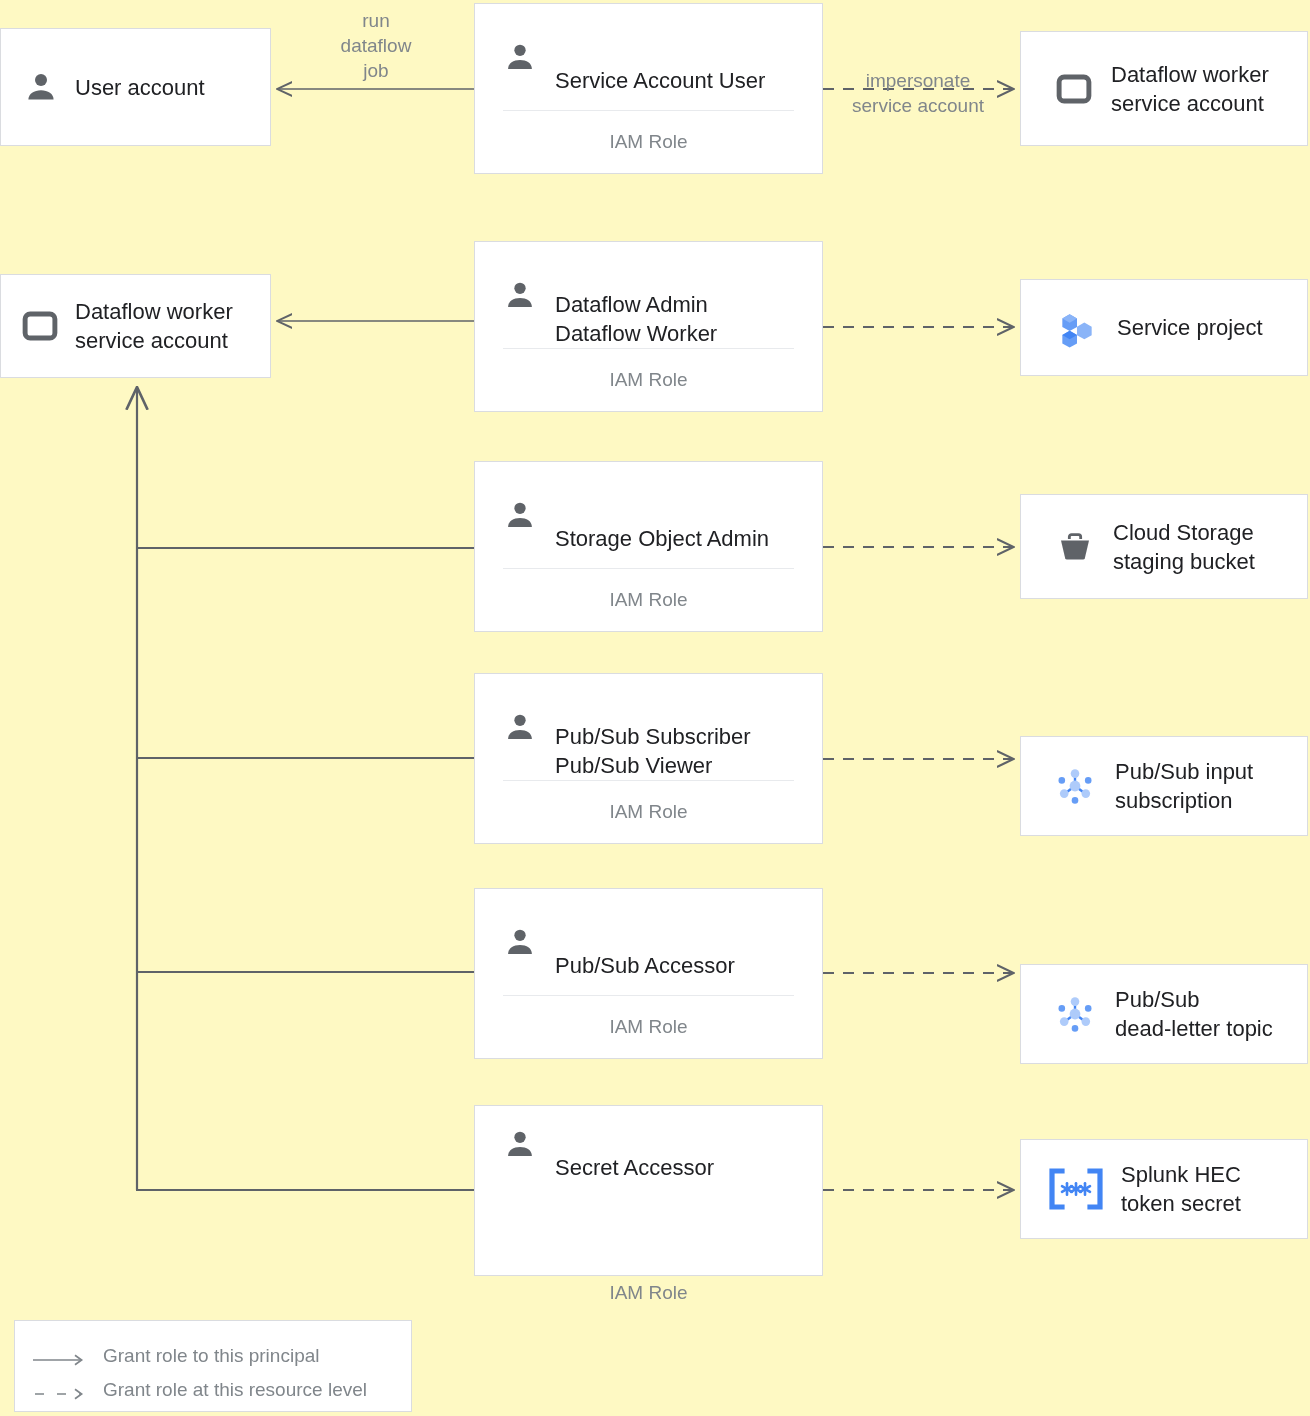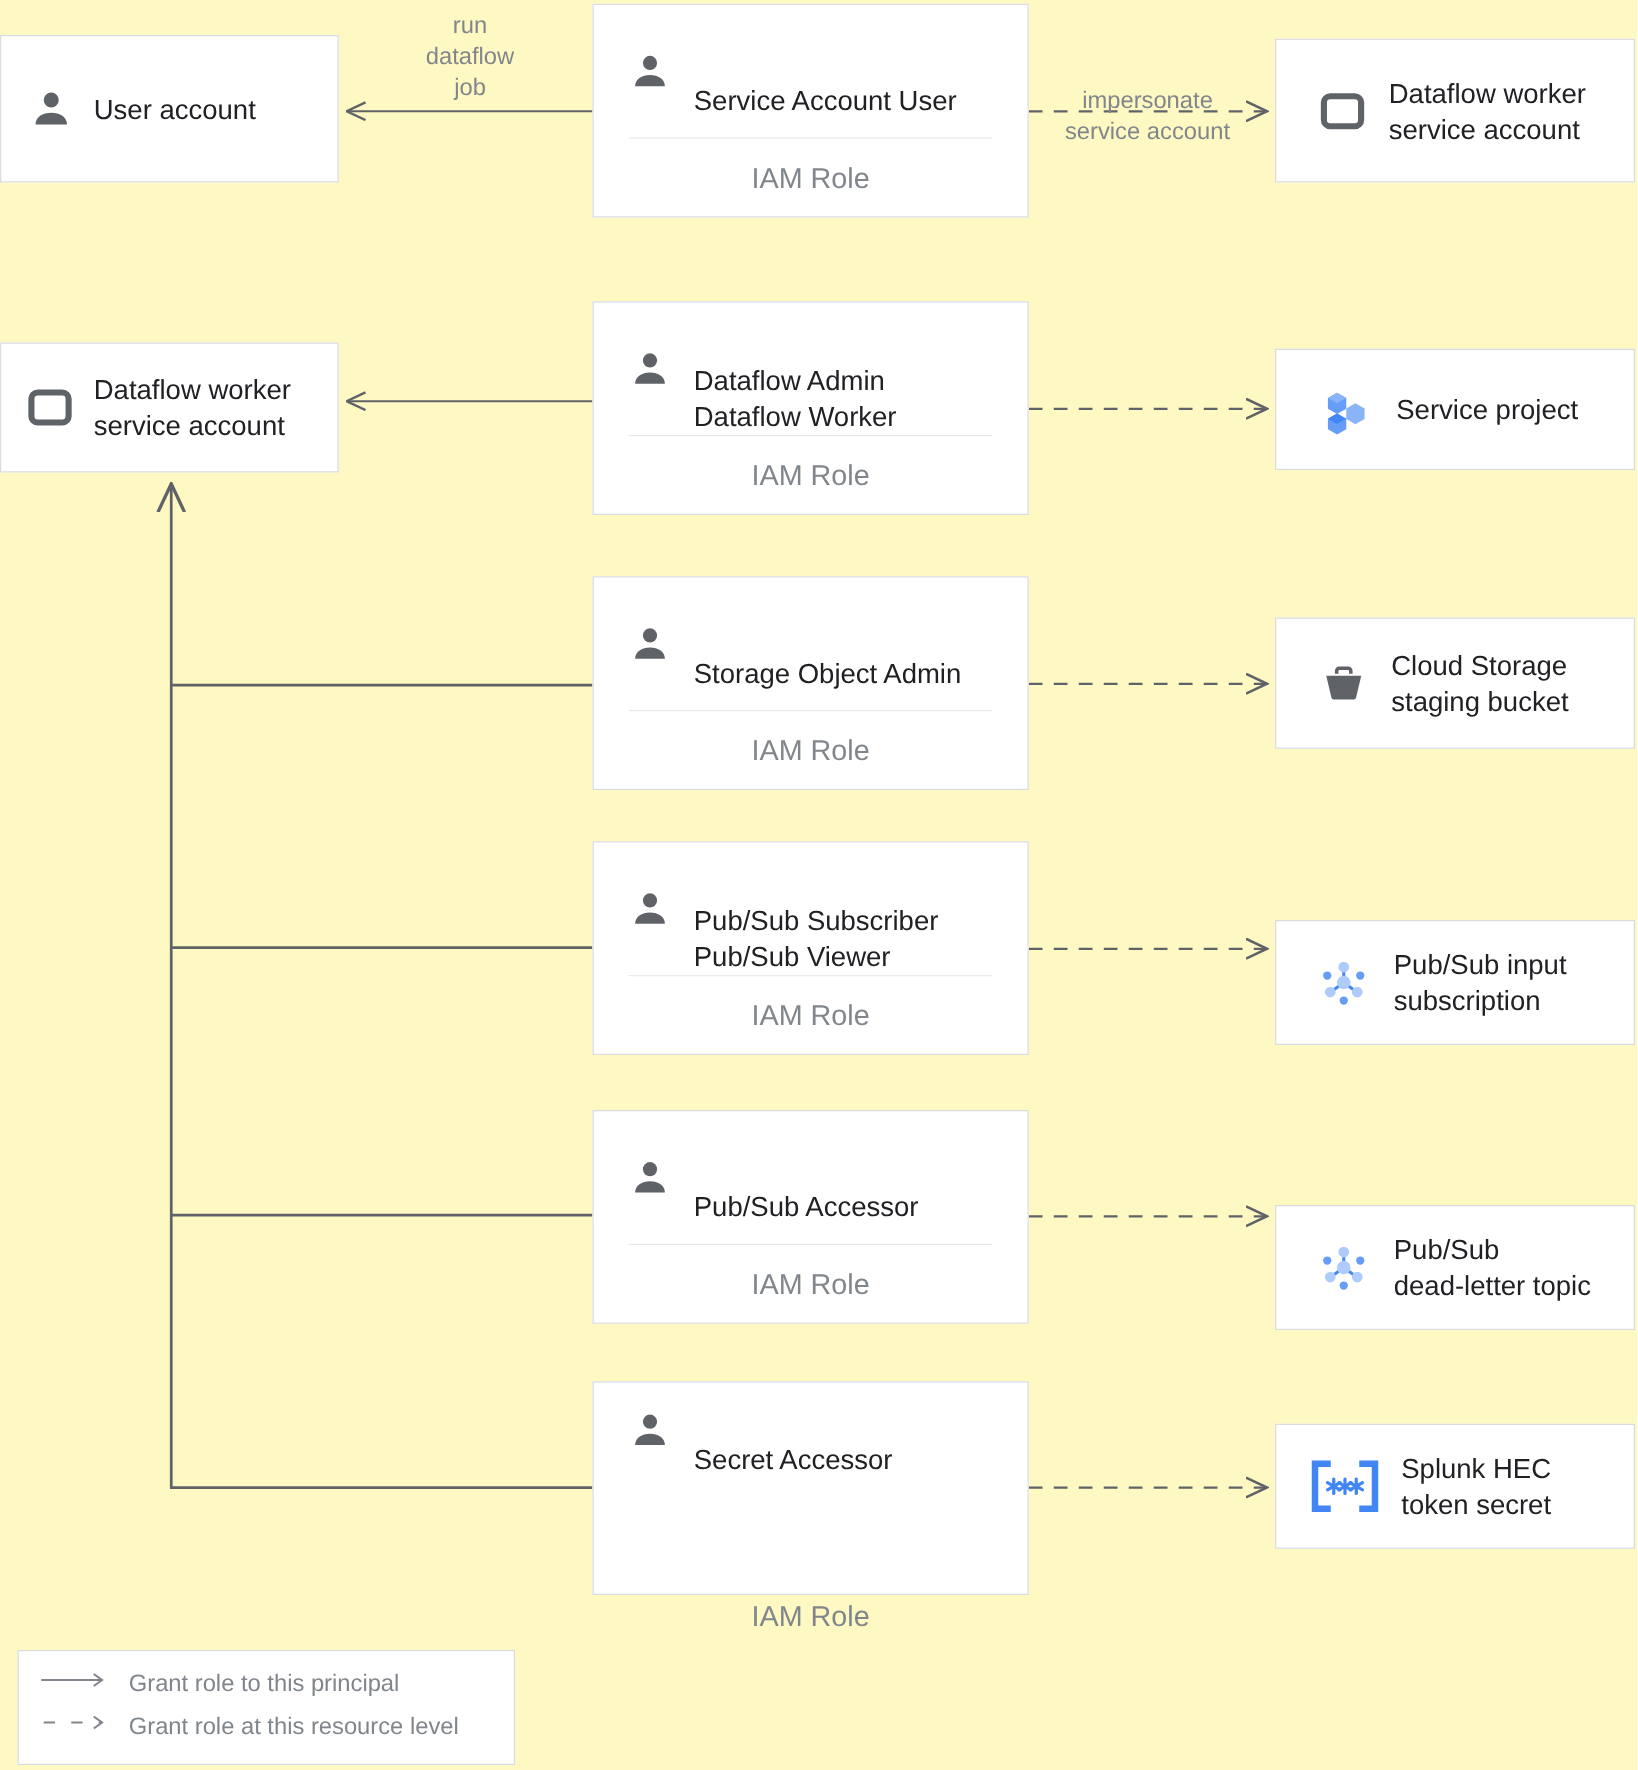--- a/index.html
+++ b/index.html
@@ -81,21 +81,21 @@
     height: 1px;
     background: #e8eaed;
     margin: 0 28px;
   }
   .rolecard .foot {
     flex: 0 0 auto;
     height: 62px;
     display: flex;
     align-items: center;
     justify-content: center;
-    font-size: 23px;
+    font-size: 19px;
     color: #80868b;
     text-align: right;
   }
 
   
   .edgelabel {
     position: absolute;
     font-size: 19px;
     line-height: 25px;
     color: #80868b;
@@ -113,21 +113,21 @@
     box-sizing: border-box;
     border: 1px solid #dadce0;
     background: #ffffff;
   }
   .legrow {
     position: absolute;
     left: 0;
     width: 100%;
     height: 30px;
     display: flex;
-    align-items: flex-start;
+    align-items: flex-end;
   }
   .legrow .gl {
     width: 88px;
     flex: 0 0 auto;
     display: flex;
     align-items: center;
     justify-content: center;
   }
   .legrow .ltxt {
     font-size: 19px;

